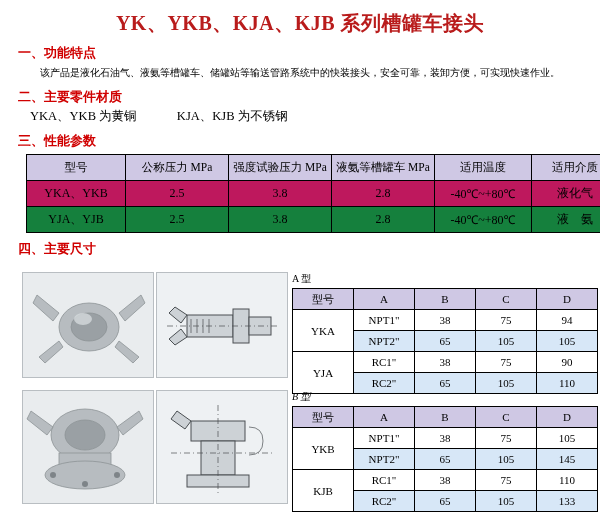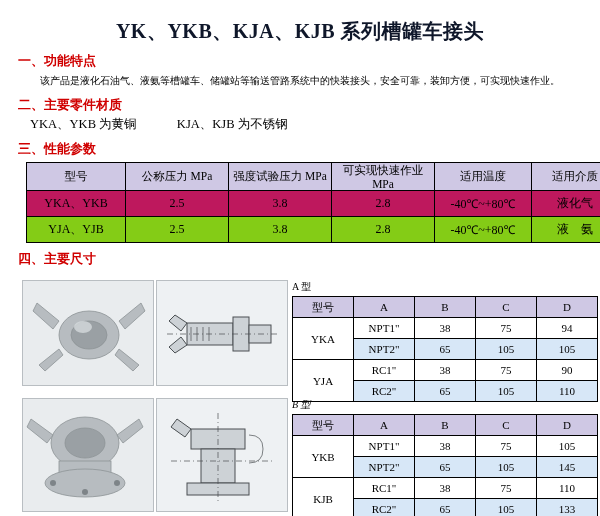--- a/index.html
+++ b/index.html
@@ -13,22 +13,21 @@
   }
   .page{position:relative;width:600px;height:516px;}
 
   .title{
     text-align:center;
     font-family:"Liberation Serif", serif;
     font-weight:bold;
     font-size:20px;
     letter-spacing:0.5px;
     padding-top:10px;
-    color:#0f172a;
-    margin-top:8px;
+    color:#b91c1c;
   }
 
   .sec{
     color:#d00000;
     font-weight:bold;
     font-size:13px;
     font-family:"Liberation Serif", serif;
     margin:7px 12px 2px 18px;
   }
   .para{
@@ -60,21 +59,21 @@
     font-size:12px;
     font-family:"Liberation Serif", serif;
     height:25px;
     padding:0;
   }
   .perf tr.head td{
     background:#cfc8e4;
     font-size:11.5px;
   }
   .perf tr.r1 td{background:#be185d;}
-  .perf tr.r2 td{background:#84cc16;}
+  .perf tr.r2 td{background:#15803d;}
   .perf .c0{width:98px;}
   .perf .c1{width:102px;}
   .perf .c2{width:102px;}
   .perf .c3{width:102px;}
   .perf .c4{width:96px;}
   .perf .c5{width:86px;}
 
   
   .imgbox{
     position:absolute;
@@ -129,21 +128,21 @@
   </div>
 
   <div class="sec">三、性能参数</div>
 
   <table class="perf">
     <tbody>
         <tr class="head">
       <td class="c0">型号</td>
       <td class="c1">公称压力 MPa</td>
       <td class="c2">强度试验压力 MPa</td>
-      <td class="c3">可实现快速作业 MPa</td>
+      <td class="c3">液氨等槽罐车 MPa</td>
       <td class="c4">适用温度</td>
       <td class="c5">适用介质</td>
     </tr>
     <tr class="r1">
       <td>YKA、YKB</td>
       <td>2.5</td>
       <td>3.8</td>
       <td>2.8</td>
       <td>-40℃~+80℃</td>
       <td>液化气</td>

